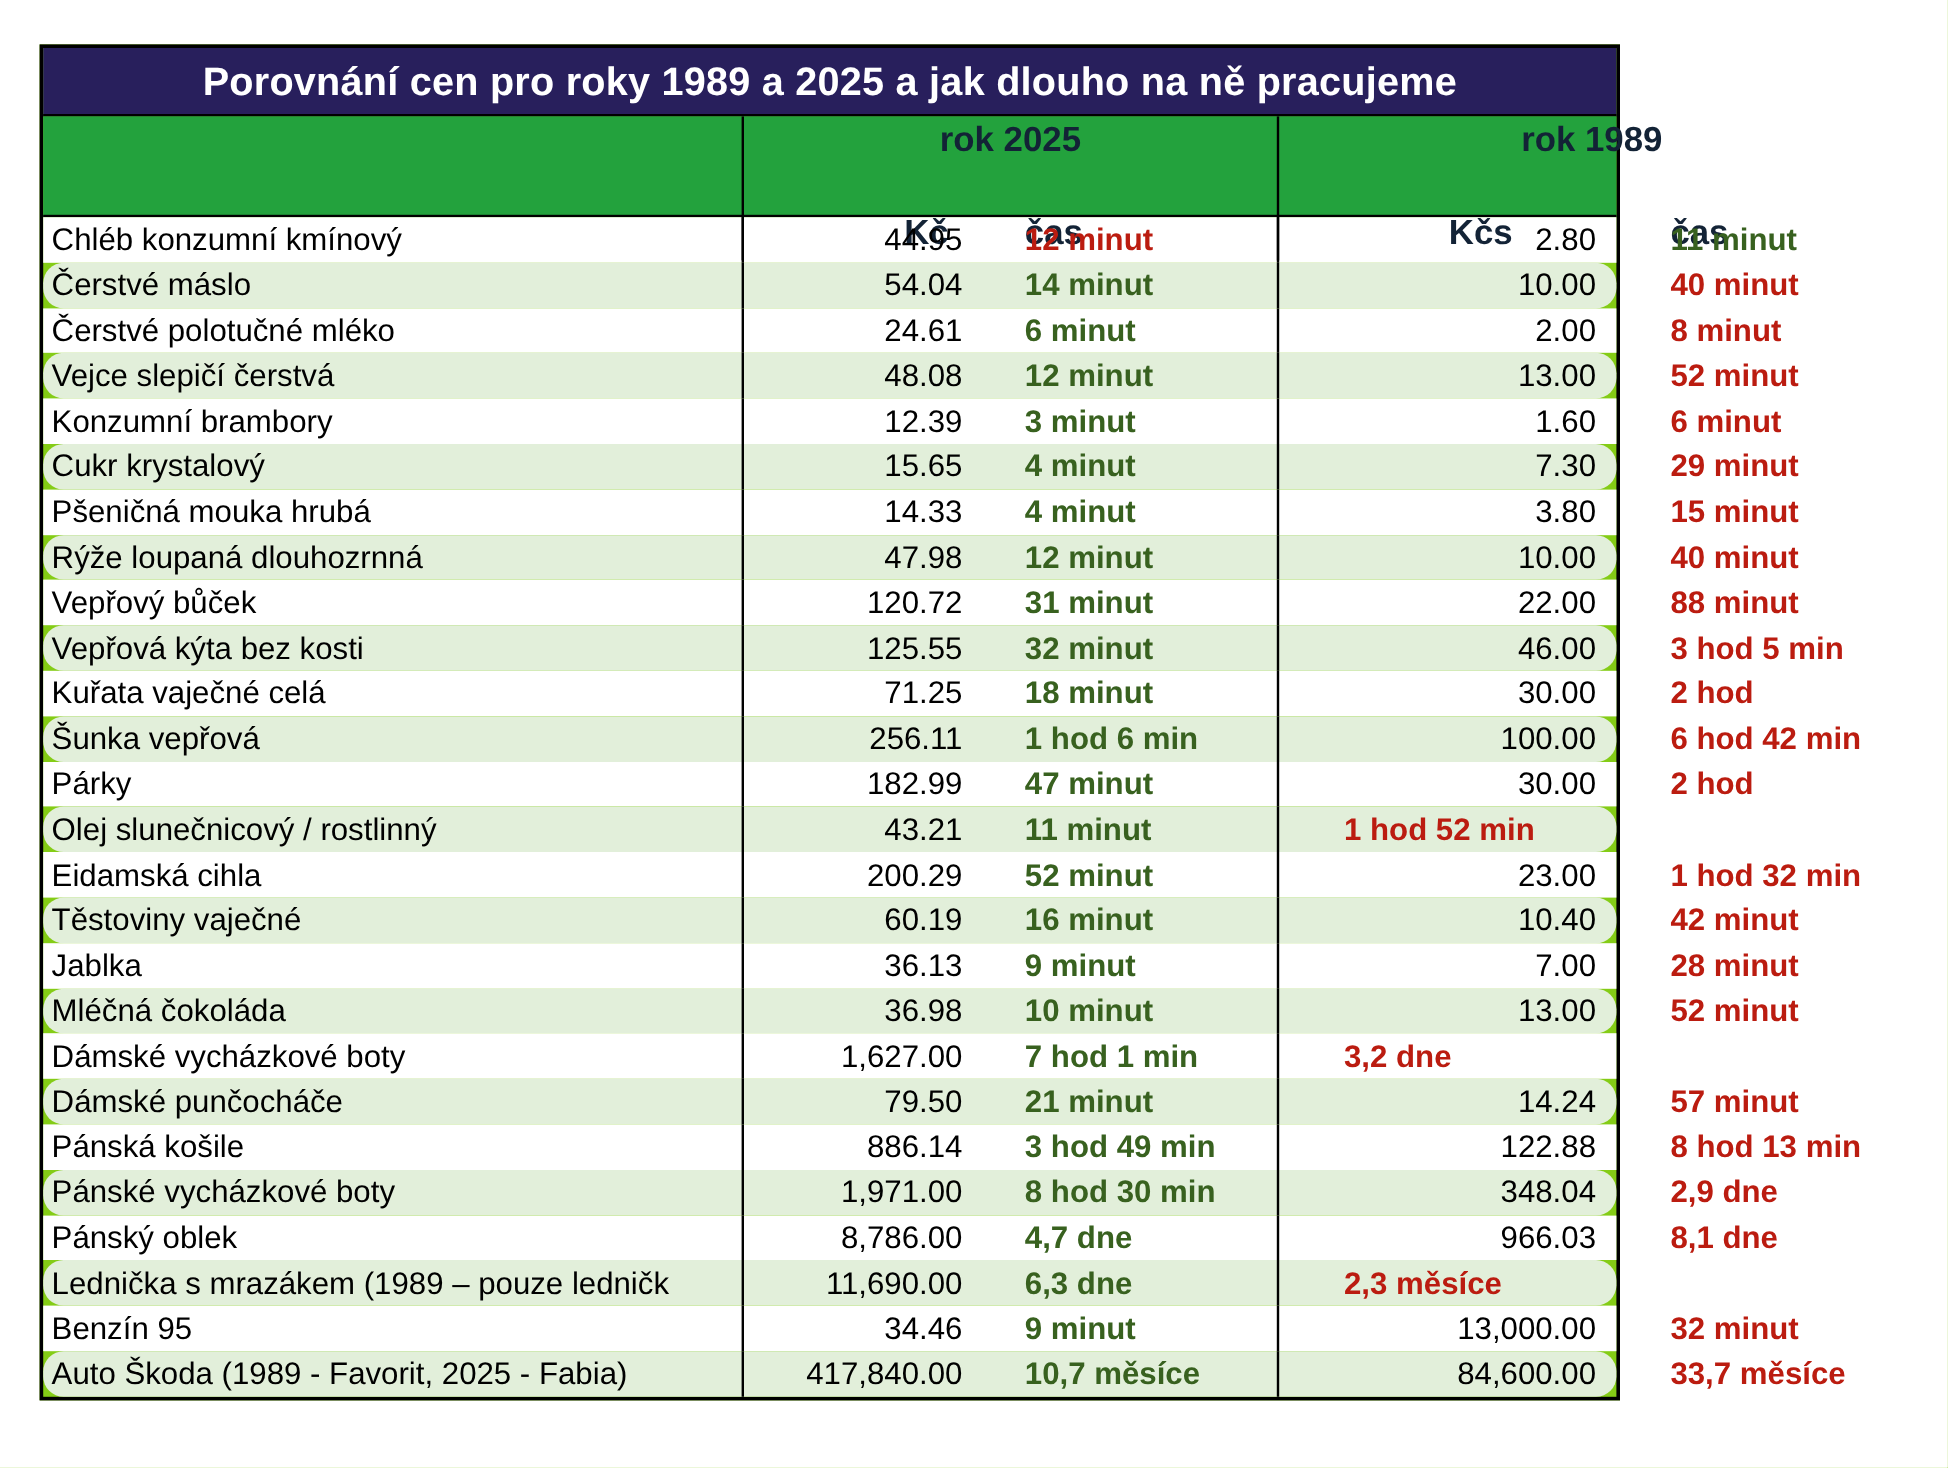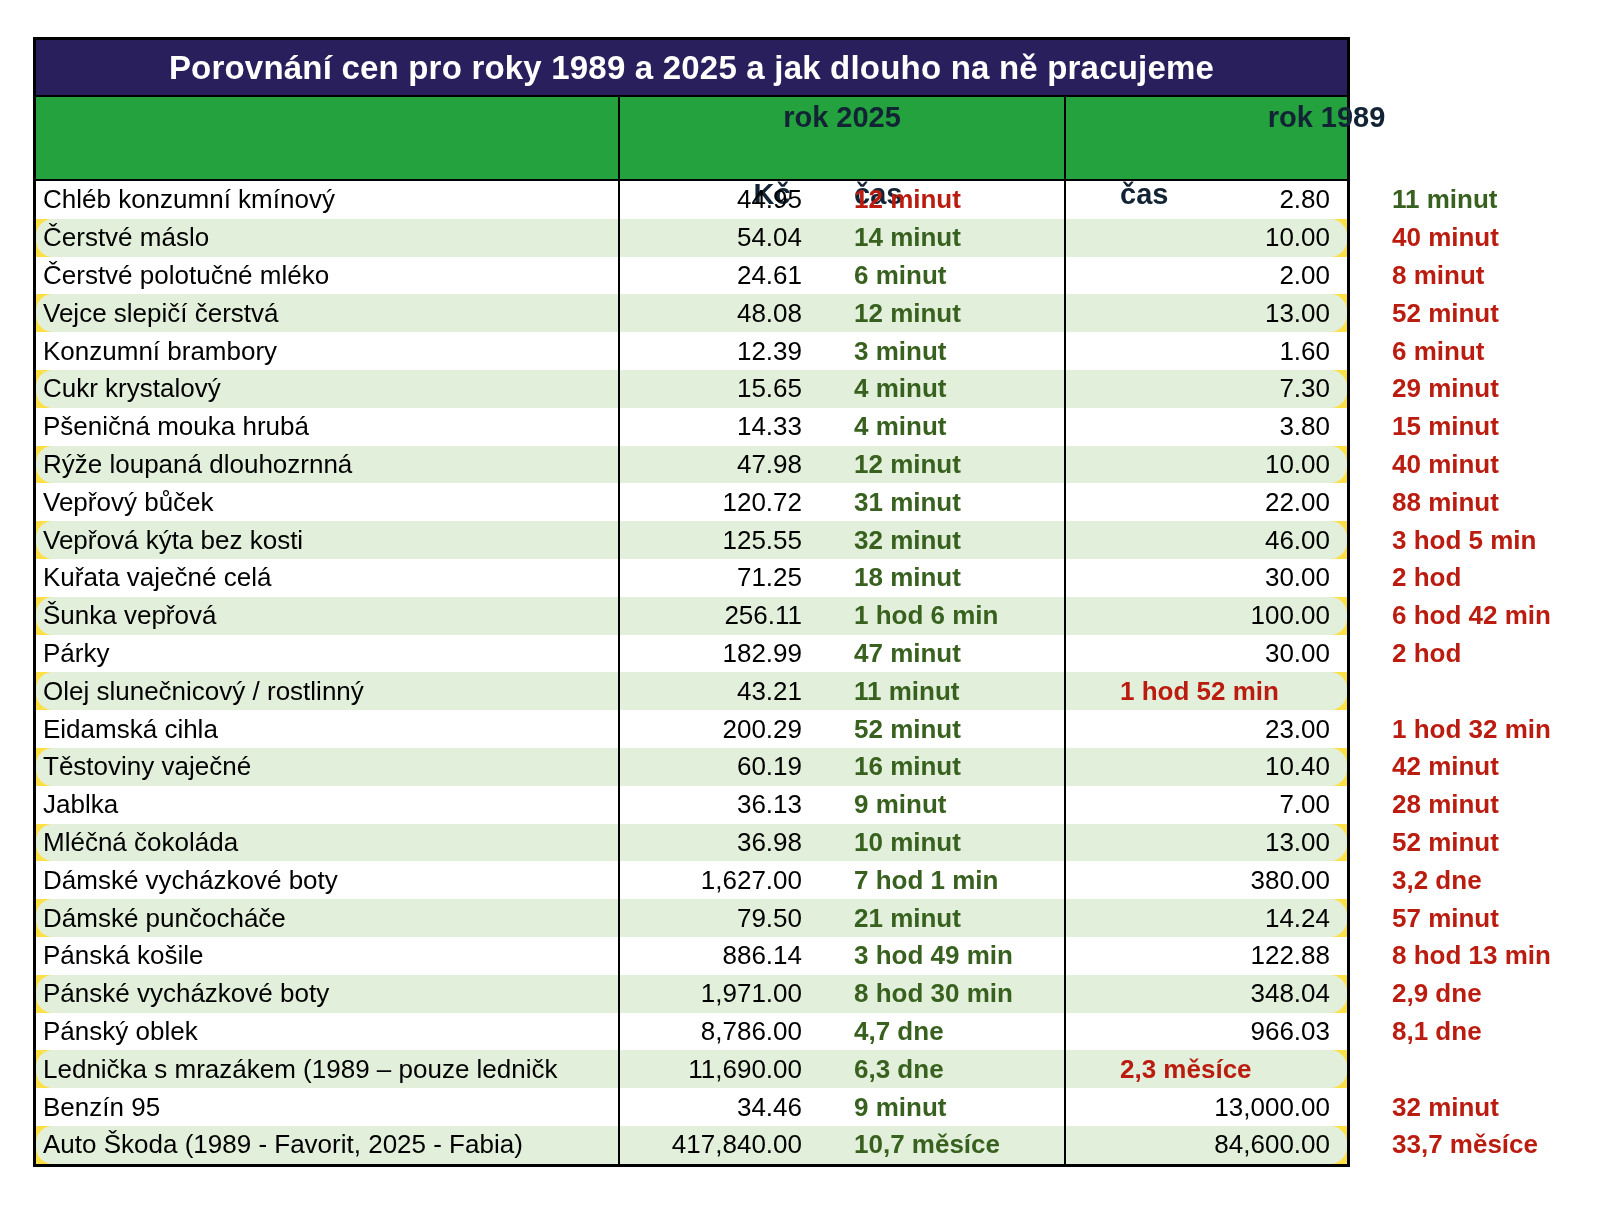--- a/index.html
+++ b/index.html
@@ -16,21 +16,21 @@
   html,body{background:#ffffff;}
   body{
     width:1623px;height:1223px;
     position:relative;
     font-family:"Liberation Sans","DejaVu Sans",sans-serif;
     overflow:hidden;
   }
   .table-wrap{
     position:absolute;left:33px;top:37px;width:1317px;
     border:3px solid var(--border);
-    background:#fde047;
+    background:#84cc16;
   }
   .title-bar{
     height:57px;
     background:var(--title-bg);
     color:var(--title-text);
     font-weight:bold;font-size:33px;
     display:flex;align-items:center;justify-content:center;
     border-bottom:2px solid var(--border);
     letter-spacing:.2px;
   }
@@ -83,20 +83,21 @@
     <div class="h-group h-2025">
       <div class="h-year">rok 2025</div>
       <div class="h-sub h-sub-2025">
         <div class="h-cur">Kč</div>
         <div class="h-cas">čas</div>
       </div>
     </div>
     <div class="h-group">
       <div class="h-year">rok 1989</div>
       <div class="h-sub h-sub-1989">
+        <div class="h-cur h-cur-89">Kčs</div>
         <div class="h-cas h-cas-89">čas</div>
       </div>
     </div>
   </div>
 
   <div class="tbody">
       <div class="row">
     <div class="cell name">Chléb konzumní kmínový</div>
     <div class="cell price">44.95</div>
     <div class="cell time time-2025 red">12 minut</div>
@@ -218,21 +219,20 @@
     <div class="cell name">Mléčná čokoláda</div>
     <div class="cell price">36.98</div>
     <div class="cell time time-2025 green">10 minut</div>
     <div class="cell price">13.00</div>
     <div class="cell time time-1989 red">52 minut</div>
   </div>
       <div class="row">
     <div class="cell name">Dámské vycházkové boty</div>
     <div class="cell price">1,627.00</div>
     <div class="cell time time-2025 green">7 hod 1 min</div>
-    <div class="cell price">380.00</div>
     <div class="cell time time-1989 red">3,2 dne</div>
   </div>
       <div class="row alt">
     <div class="cell name">Dámské punčocháče</div>
     <div class="cell price">79.50</div>
     <div class="cell time time-2025 green">21 minut</div>
     <div class="cell price">14.24</div>
     <div class="cell time time-1989 red">57 minut</div>
   </div>
       <div class="row">

